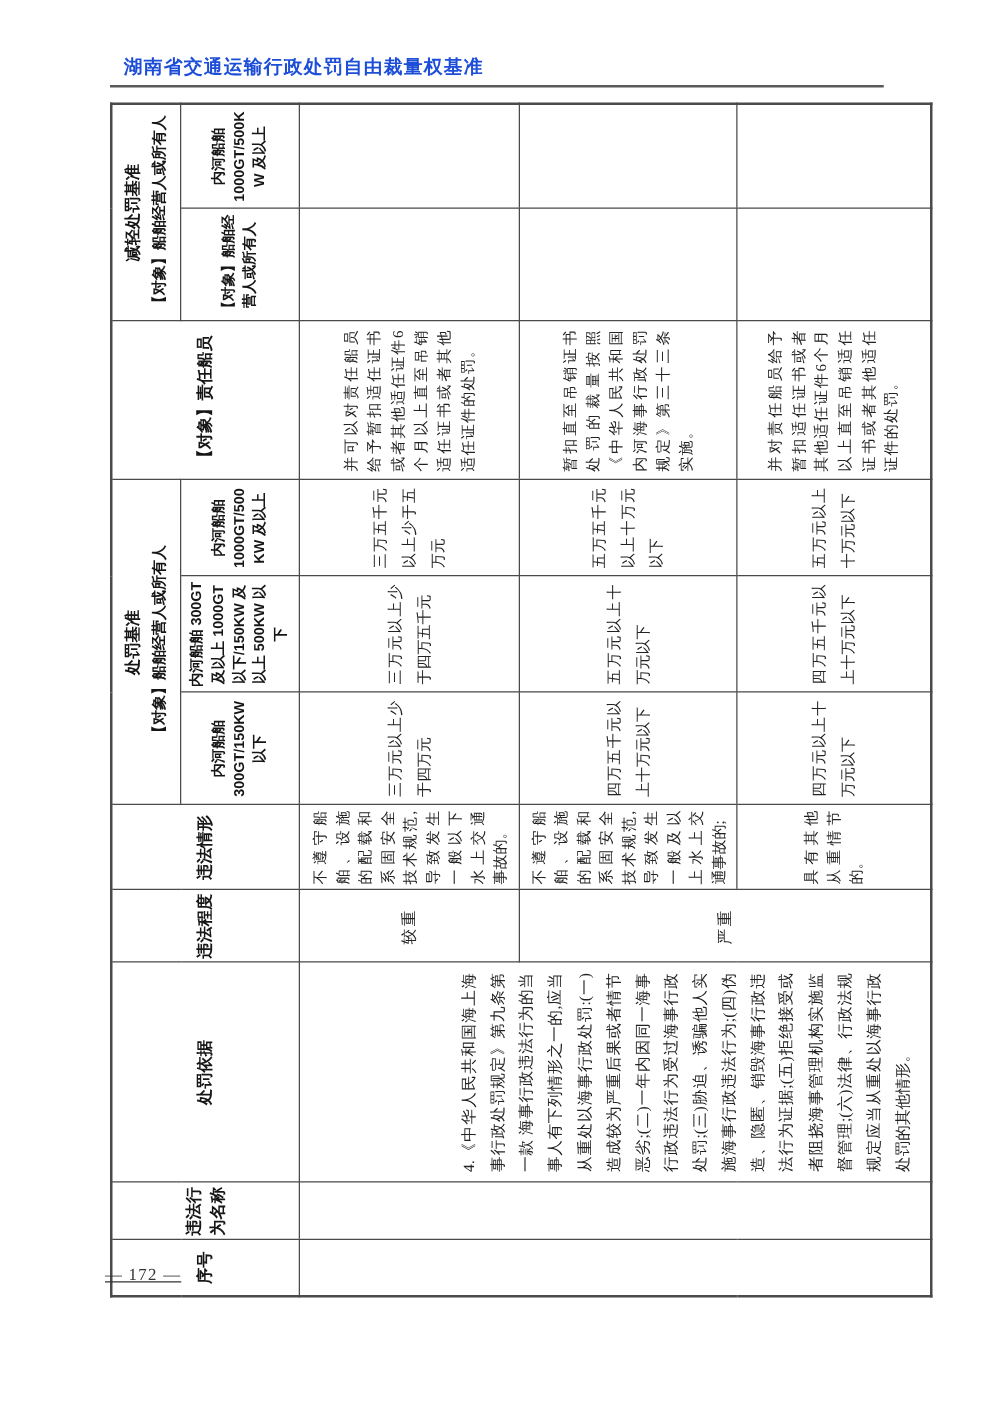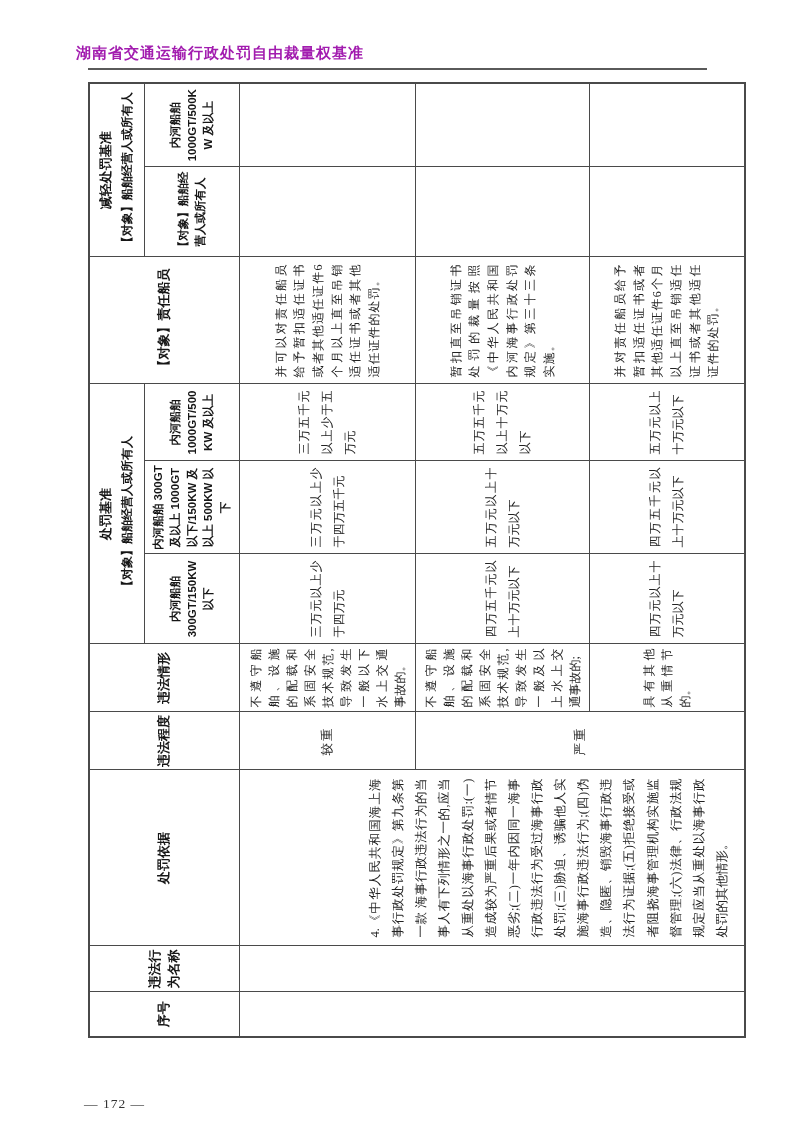--- a/index.html
+++ b/index.html
@@ -11,45 +11,46 @@
   #page {
     position: relative;
     width: 793px;
     height: 1122px;
     background: #ffffff;
     overflow: hidden;
   }
   
   #doc-title {
     position: absolute;
-    left: 76px;
+    left: 99px;
     top: 44px;
     font-family: "Liberation Sans", sans-serif;
     font-weight: bold;
     font-size: 15px;
     letter-spacing: 1px;
-    color: #a21caf;
+    color: #1d4ed8;
     white-space: nowrap;
   }
   #title-rule {
     position: absolute;
     left: 88px;
     top: 68px;
     width: 619px;
     height: 2px;
     background: #5a5a5a;
   }
   
   #page-number {
     position: absolute;
     left: 84px;
-    top: 1096px;
+    top: 1012px;
     font-size: 13.5px;
     color: #333;
     letter-spacing: 1px;
+    text-decoration: underline;
   }
   
   #table-rotator {
     position: absolute;
     left: 88px;
     top: 84px;
     width: 954px;   
     height: 618px;  
     transform: rotate(-90deg) translateX(-954px);
     transform-origin: 0 0;

